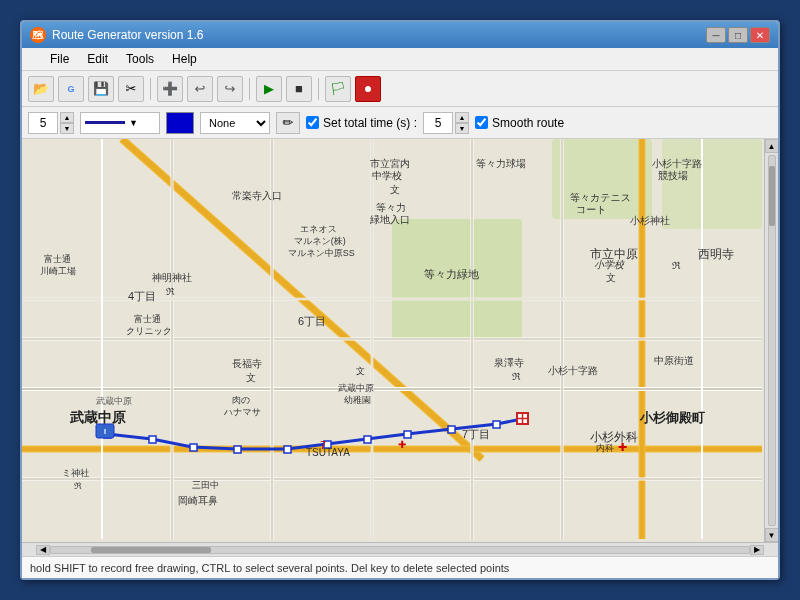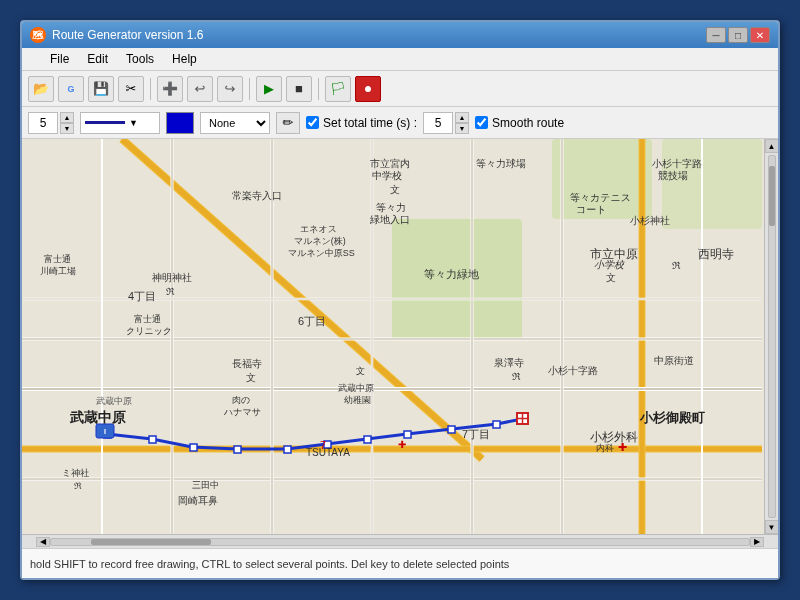--- a/index.html
+++ b/index.html
@@ -286,21 +286,21 @@
       border-radius: 2px;
       position: absolute;
       top: 10px;
     }
     .status-bar {
       background: #f8f8f8;
       border-top: 1px solid #ccc;
       padding: 3px 8px;
       font-size: 11px;
       color: #333;
-      height: 30px;
+      height: 22px;
       display: flex;
       align-items: center;
     }
     
     .map-label {
       position: absolute;
       font-size: 10px;
       color: #333;
       white-space: nowrap;
       pointer-events: none;

